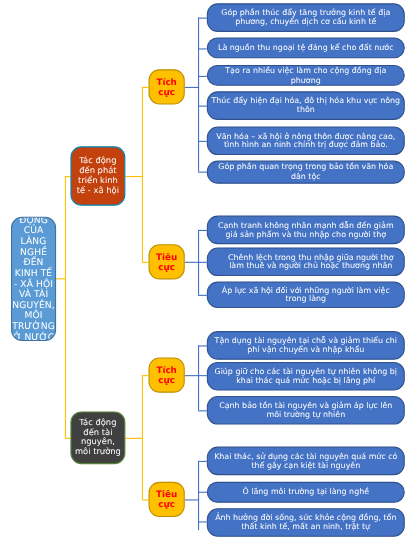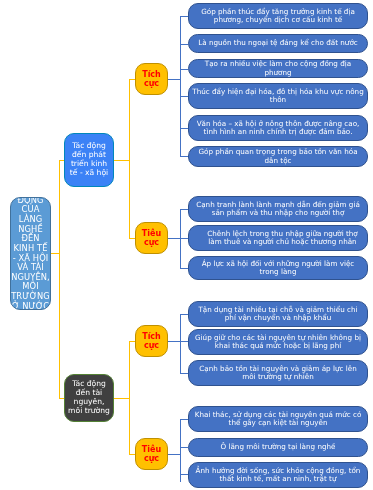--- a/index.html
+++ b/index.html
@@ -31,21 +31,21 @@
 
   .root{
     background:#5B9BD5;
     border:1px solid #41719C;
     color:#ffffff;
     font-size:8.3px;
     letter-spacing:.1px;
     padding:2px 1px;
   }
   .mid-cyan{
-    background:#3b82f6;
+    background:#c2410c;
     border:1px solid #0087BB;
     color:#ffffff;
     font-size:7.6px;
     padding:2px 2px;
   }
   .mid-green{
     background:#404040;
     border:1px solid #548235;
     color:#ffffff;
     font-size:7.6px;
@@ -132,25 +132,25 @@
   <div class="node pol" style="left:135px;top:325px;width:33px;height:32px;">Tích cực</div>
   <div class="node pol" style="left:135px;top:438px;width:33px;height:32px;">Tiêu cực</div>
 
   <div class="node leaf" style="left:188px;top:3px;width:180px;height:26px;">Góp phần thúc đẩy tăng trưởng kinh tế địa phương, chuyển dịch cơ cấu kinh tế</div>
   <div class="node leaf" style="left:188px;top:34px;width:180px;height:19px;">Là nguồn thu ngoại tệ đáng kể cho đất nước</div>
   <div class="node leaf" style="left:188px;top:59px;width:180px;height:19px;">Tạo ra nhiều việc làm cho cộng đồng địa phương</div>
   <div class="node leaf" style="left:188px;top:83px;width:180px;height:26px;">Thúc đẩy hiện đại hóa, đô thị hóa khu vực nông thôn</div>
   <div class="node leaf" style="left:188px;top:115px;width:180px;height:26px;">Văn hóa – xã hội ở nông thôn được nâng cao, tình hình an ninh chính trị được đảm bảo.</div>
   <div class="node leaf" style="left:188px;top:146px;width:180px;height:21px;">Góp phần quan trọng trong bảo tồn văn hóa dân tộc</div>
 
-  <div class="node leaf" style="left:188px;top:196px;width:180px;height:26px;">Cạnh tranh lành lành mạnh dẫn đến giảm giá sản phẩm và thu nhập cho người thợ</div>
+  <div class="node leaf" style="left:188px;top:196px;width:180px;height:26px;">Cạnh tranh không nhân mạnh dẫn đến giảm giá sản phẩm và thu nhập cho người thợ</div>
   <div class="node leaf" style="left:188px;top:225px;width:180px;height:26px;padding-left:12px;">Chênh lệch trong thu nhập giữa người thợ làm thuê và người chủ hoặc thương nhân</div>
   <div class="node leaf" style="left:188px;top:256px;width:180px;height:24px;">Áp lực xã hội đối với những người làm việc trong làng</div>
 
-  <div class="node leaf" style="left:188px;top:301px;width:180px;height:26px;">Tận dụng tài nhiều tại chỗ và giảm thiểu chi phí vận chuyển và nhập khẩu</div>
+  <div class="node leaf" style="left:188px;top:301px;width:180px;height:26px;">Tận dụng tài nguyên tại chỗ và giảm thiểu chi phí vận chuyển và nhập khẩu</div>
   <div class="node leaf" style="left:188px;top:329px;width:180px;height:26px;">Giúp giữ cho các tài nguyên tự nhiên không bị khai thác quá mức hoặc bị lãng phí</div>
   <div class="node leaf" style="left:188px;top:360px;width:180px;height:26px;">Cạnh bảo tồn tài nguyên và giảm áp lực lên môi trường tự nhiên</div>
 
   <div class="node leaf" style="left:188px;top:406px;width:180px;height:26px;">Khai thác, sử dụng các tài nguyên quá mức có thể gây cạn kiệt tài nguyên</div>
   <div class="node leaf" style="left:188px;top:438px;width:180px;height:19px;">Ô lãng môi trường tại làng nghề</div>
   <div class="node leaf" style="left:188px;top:462px;width:180px;height:26px;">Ảnh hưởng đời sống, sức khỏe cộng đồng, tổn thất kinh tế, mất an ninh, trật tự</div>
 
 </div>
 
 </body></html>

